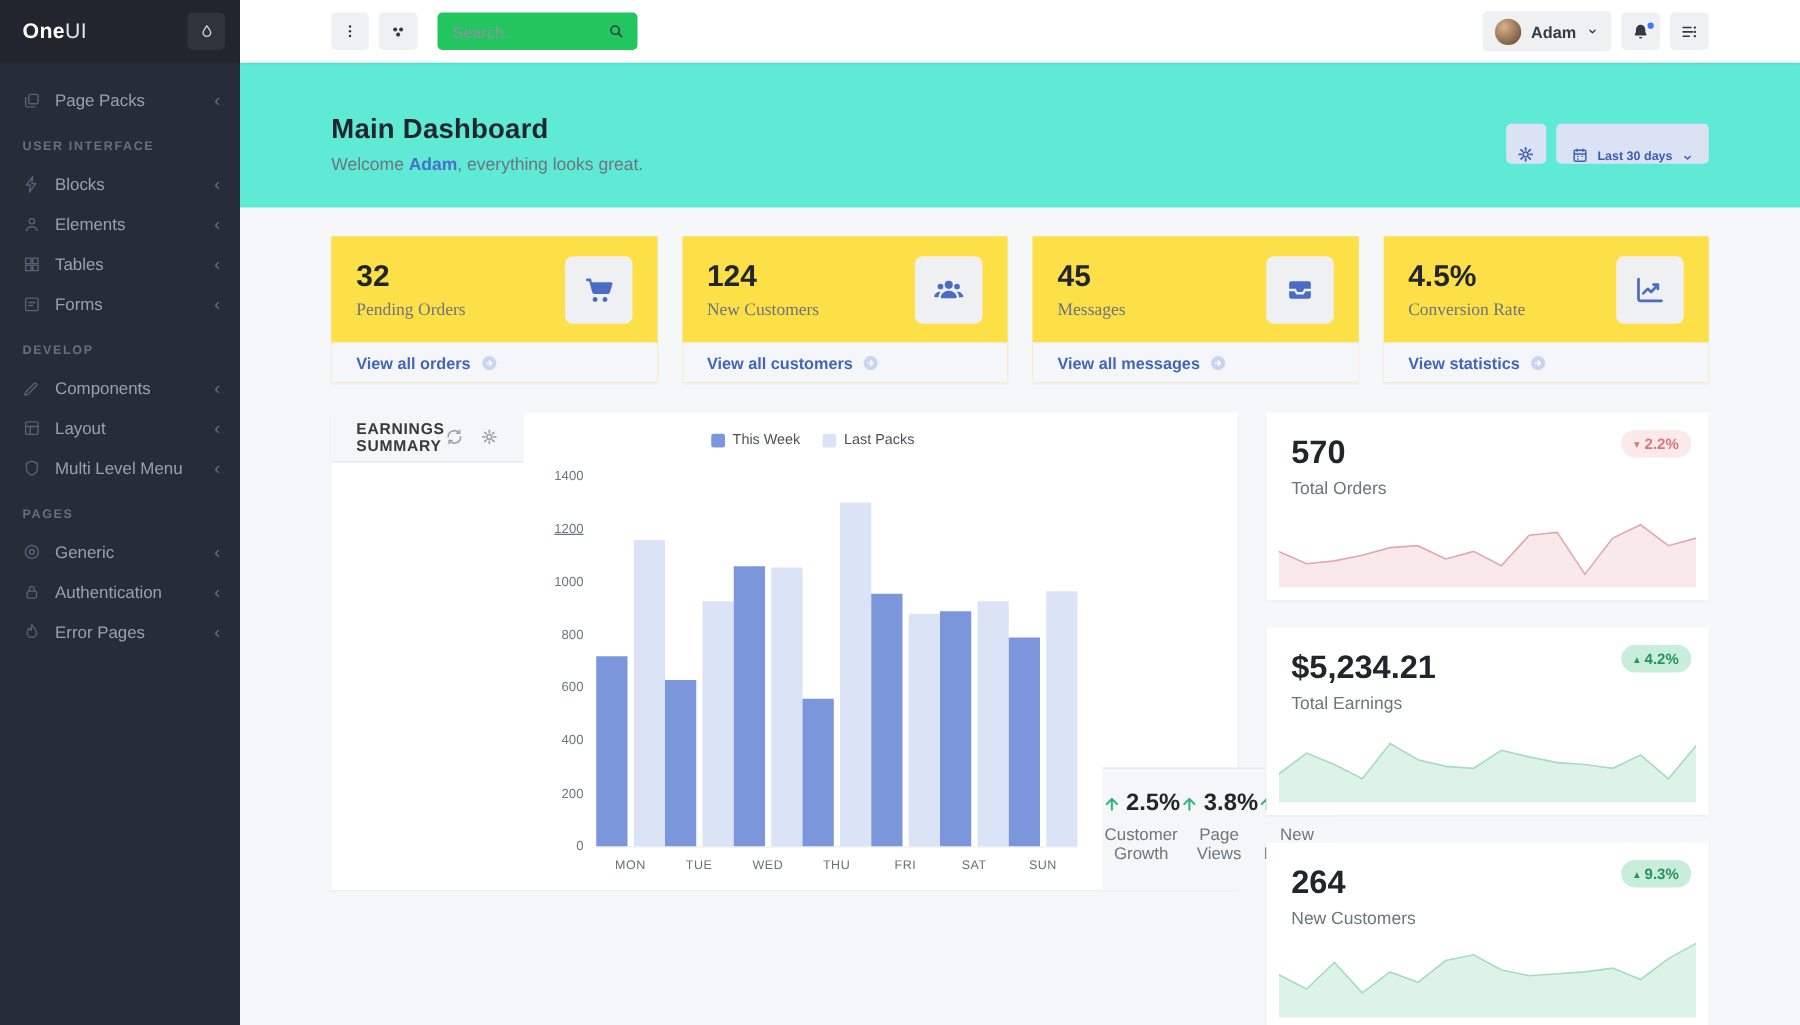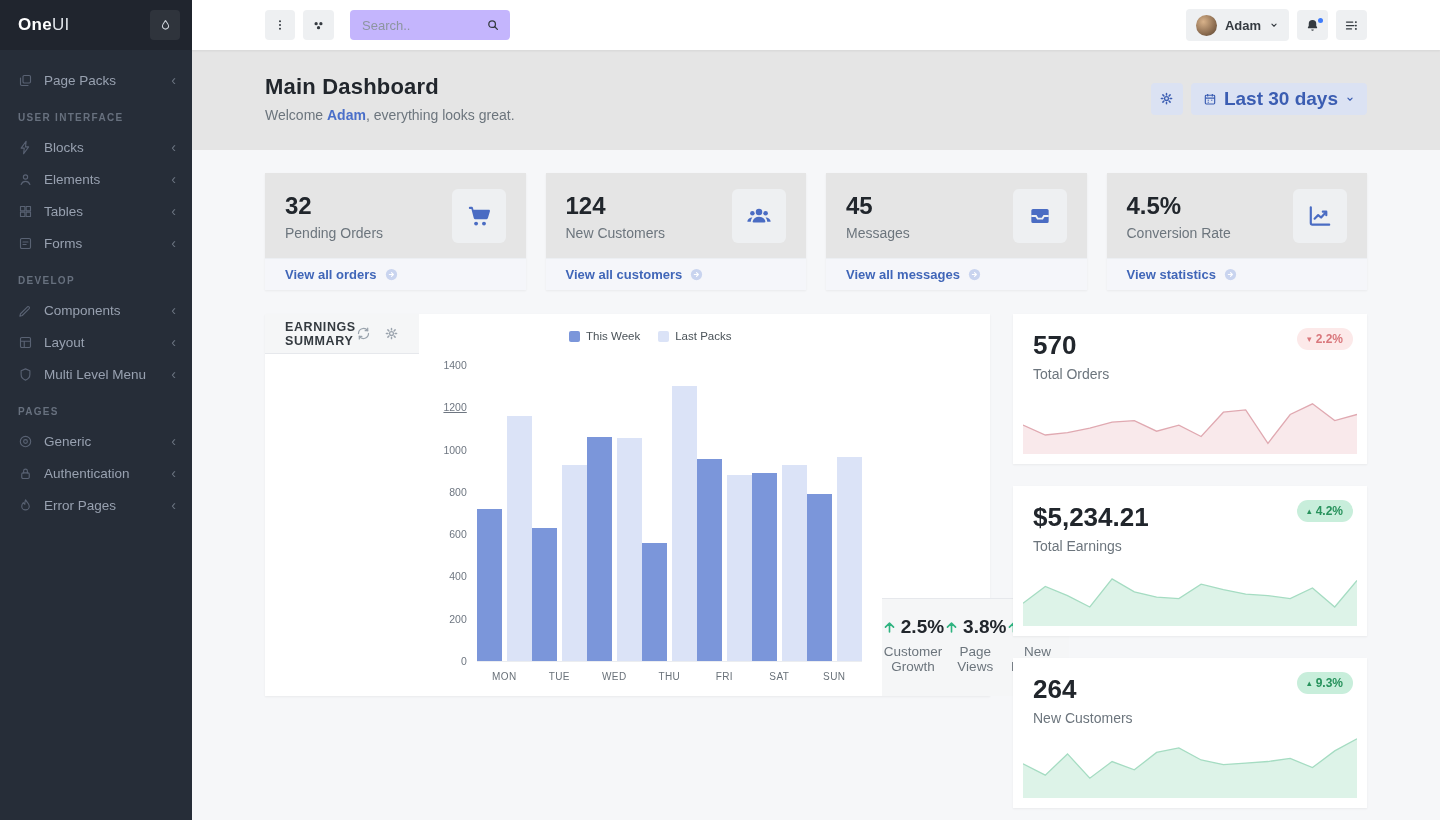--- a/index.html
+++ b/index.html
@@ -27,43 +27,43 @@
   .nav-item.active { color:#ffffff; }
   .nav-item.active .icon { color:#c3cad4; }
   .chev { margin-left:auto; color:#6b7480; font-size:14px; line-height:1; }
 
   
   .main { flex:1; display:flex; flex-direction:column; min-width:0; }
 
   .navbar { height:50px; background:#fff; flex-shrink:0; display:flex; align-items:center; justify-content:space-between; padding:0 73px; box-shadow:0 1px 2px rgba(33,37,41,.08); position:relative; z-index:3; }
   .nav-left, .nav-right { display:flex; align-items:center; gap:8px; }
   .icon-btn { height:30px; min-width:30px; border:none; border-radius:4px; background:#eef0f2; color:#343a40; display:flex; align-items:center; justify-content:center; cursor:pointer; padding:0 8px; position:relative; }
-  .search { display:flex; align-items:center; background:#c4b5fd; border-radius:4px; height:30px; width:160px; padding:0 10px; margin-left:8px; }
+  .search { display:flex; align-items:center; background:#22c55e; border-radius:4px; height:30px; width:160px; padding:0 10px; margin-left:8px; }
   .search input { border:none; background:transparent; outline:none; flex:1; width:100px; font-size:13px; color:#343a40; font-family:inherit; }
   .search input::placeholder { color:#8d95a0; }
   .user-btn { gap:8px; font-size:13px; font-weight:600; color:#343a40; padding:0 10px; height:32px; }
   .avatar { width:21px; height:21px; border-radius:50%; background:radial-gradient(circle at 35% 32%,#d8b28a,#8a6b4f 62%,#544130); }
   .bell-dot { position:absolute; top:8px; right:5px; width:5px; height:5px; border-radius:50%; background:#3e7bfa; }
 
-  .hero { background:#e5e5e5; padding:24px 73px 27px; display:flex; align-items:center; justify-content:space-between; flex-shrink:0; }
+  .hero { background:#5eead4; padding:40px 73px 27px; display:flex; align-items:center; justify-content:space-between; flex-shrink:0; }
   .hero h1 { margin:0 0 7px; font-size:22px; font-weight:700; color:#21262c; letter-spacing:.2px; }
   .hero p { margin:0; font-size:14px; color:#6c757d; }
   .hero .name { color:#4a6fc9; font-weight:700; }
   .hero-actions { display:flex; gap:8px; }
-  .btn-alt { height:32px; border:none; border-radius:4px; background:#dbe2f3; color:#3b5db2; display:flex; align-items:center; gap:7px; padding:0 12px; font-size:19px; font-weight:700; cursor:pointer; font-family:inherit; }
+  .btn-alt { height:32px; border:none; border-radius:4px; background:#dbe2f3; color:#3b5db2; display:flex; align-items:flex-end; gap:7px; padding:0 12px; font-size:10px; font-weight:700; cursor:pointer; font-family:inherit; }
   .btn-alt.square { width:32px; padding:0; justify-content:center; }
 
   .content { padding:23px 73px 0; flex:1; }
 
   
   .stat-row { display:flex; gap:20px; margin-bottom:24px; }
-  .stat-card { flex:1; background:#e5e5e5; box-shadow:0 1px 2px rgba(33,37,41,.06); }
+  .stat-card { flex:1; background:#fde047; box-shadow:0 1px 2px rgba(33,37,41,.06); }
   .stat-body { display:flex; justify-content:space-between; align-items:center; padding:16px 20px 15px; }
   .stat-value { margin:0; font-size:24px; font-weight:700; color:#21262c; }
-  .stat-label { margin-top:5px; font-size:14px; color:#6c757d; }
+  .stat-label { margin-top:5px; font-size:14px; color:#6c757d;font-family:Liberation Serif, serif; }
   .stat-icon-box { width:54px; height:54px; border-radius:6px; background:#eef0f2; color:#4a6cc3; display:flex; align-items:center; justify-content:center; }
   .stat-icon-box svg { width:26px; height:26px; }
   .stat-footer { background:#f5f6fa; border-top:1px solid #eceff3; padding:8px 20px; font-size:13px; font-weight:600; color:#4066b8; text-decoration:none; display:flex; align-items:center; gap:7px; }
   .circle-arrow svg { width:15px; height:15px; }
 
   
   .content-grid { display:flex; gap:23px; align-items:flex-start; }
   .panel { width:725px; background:#fff; box-shadow:0 1px 2px rgba(33,37,41,.06); display:flex; }
   .panel-header { height:40px; background:#f5f6f7; border-bottom:1px solid #e6e8ec; display:flex; align-items:center; justify-content:space-between; padding:0 20px; }
   .panel-title { font-size:12.5px; font-weight:700; letter-spacing:.6px; color:#343a40; text-transform:uppercase; }

